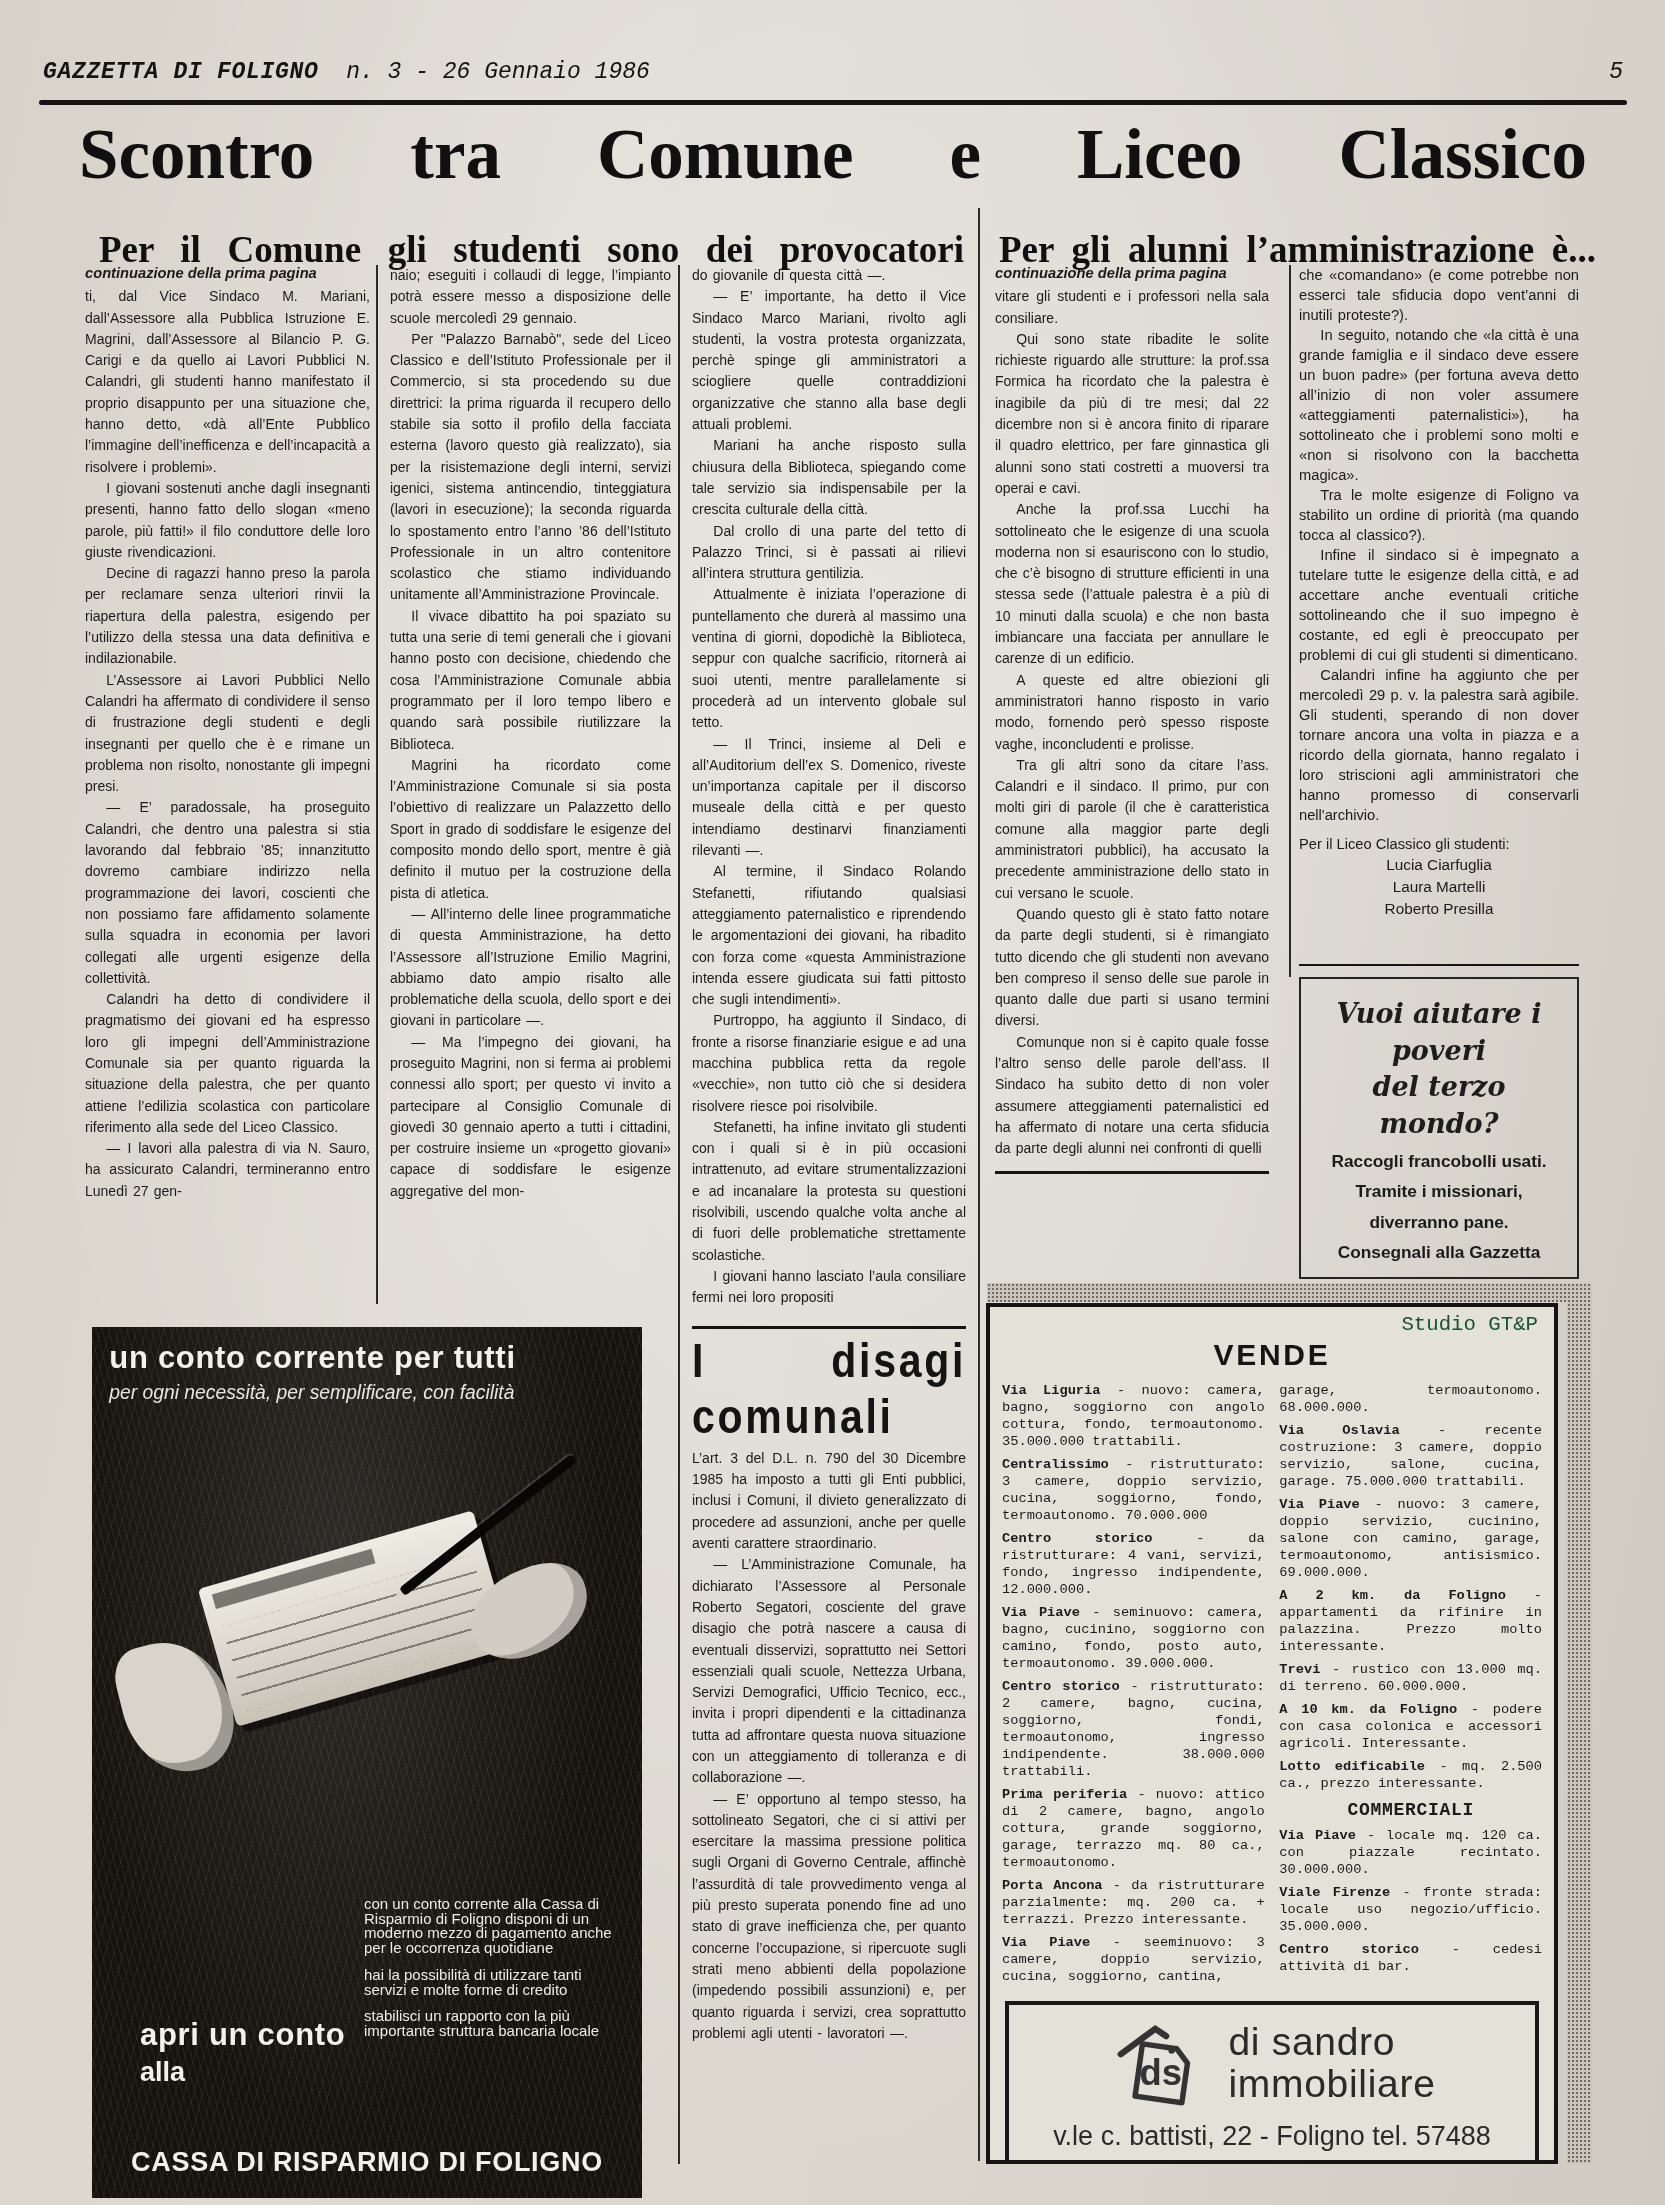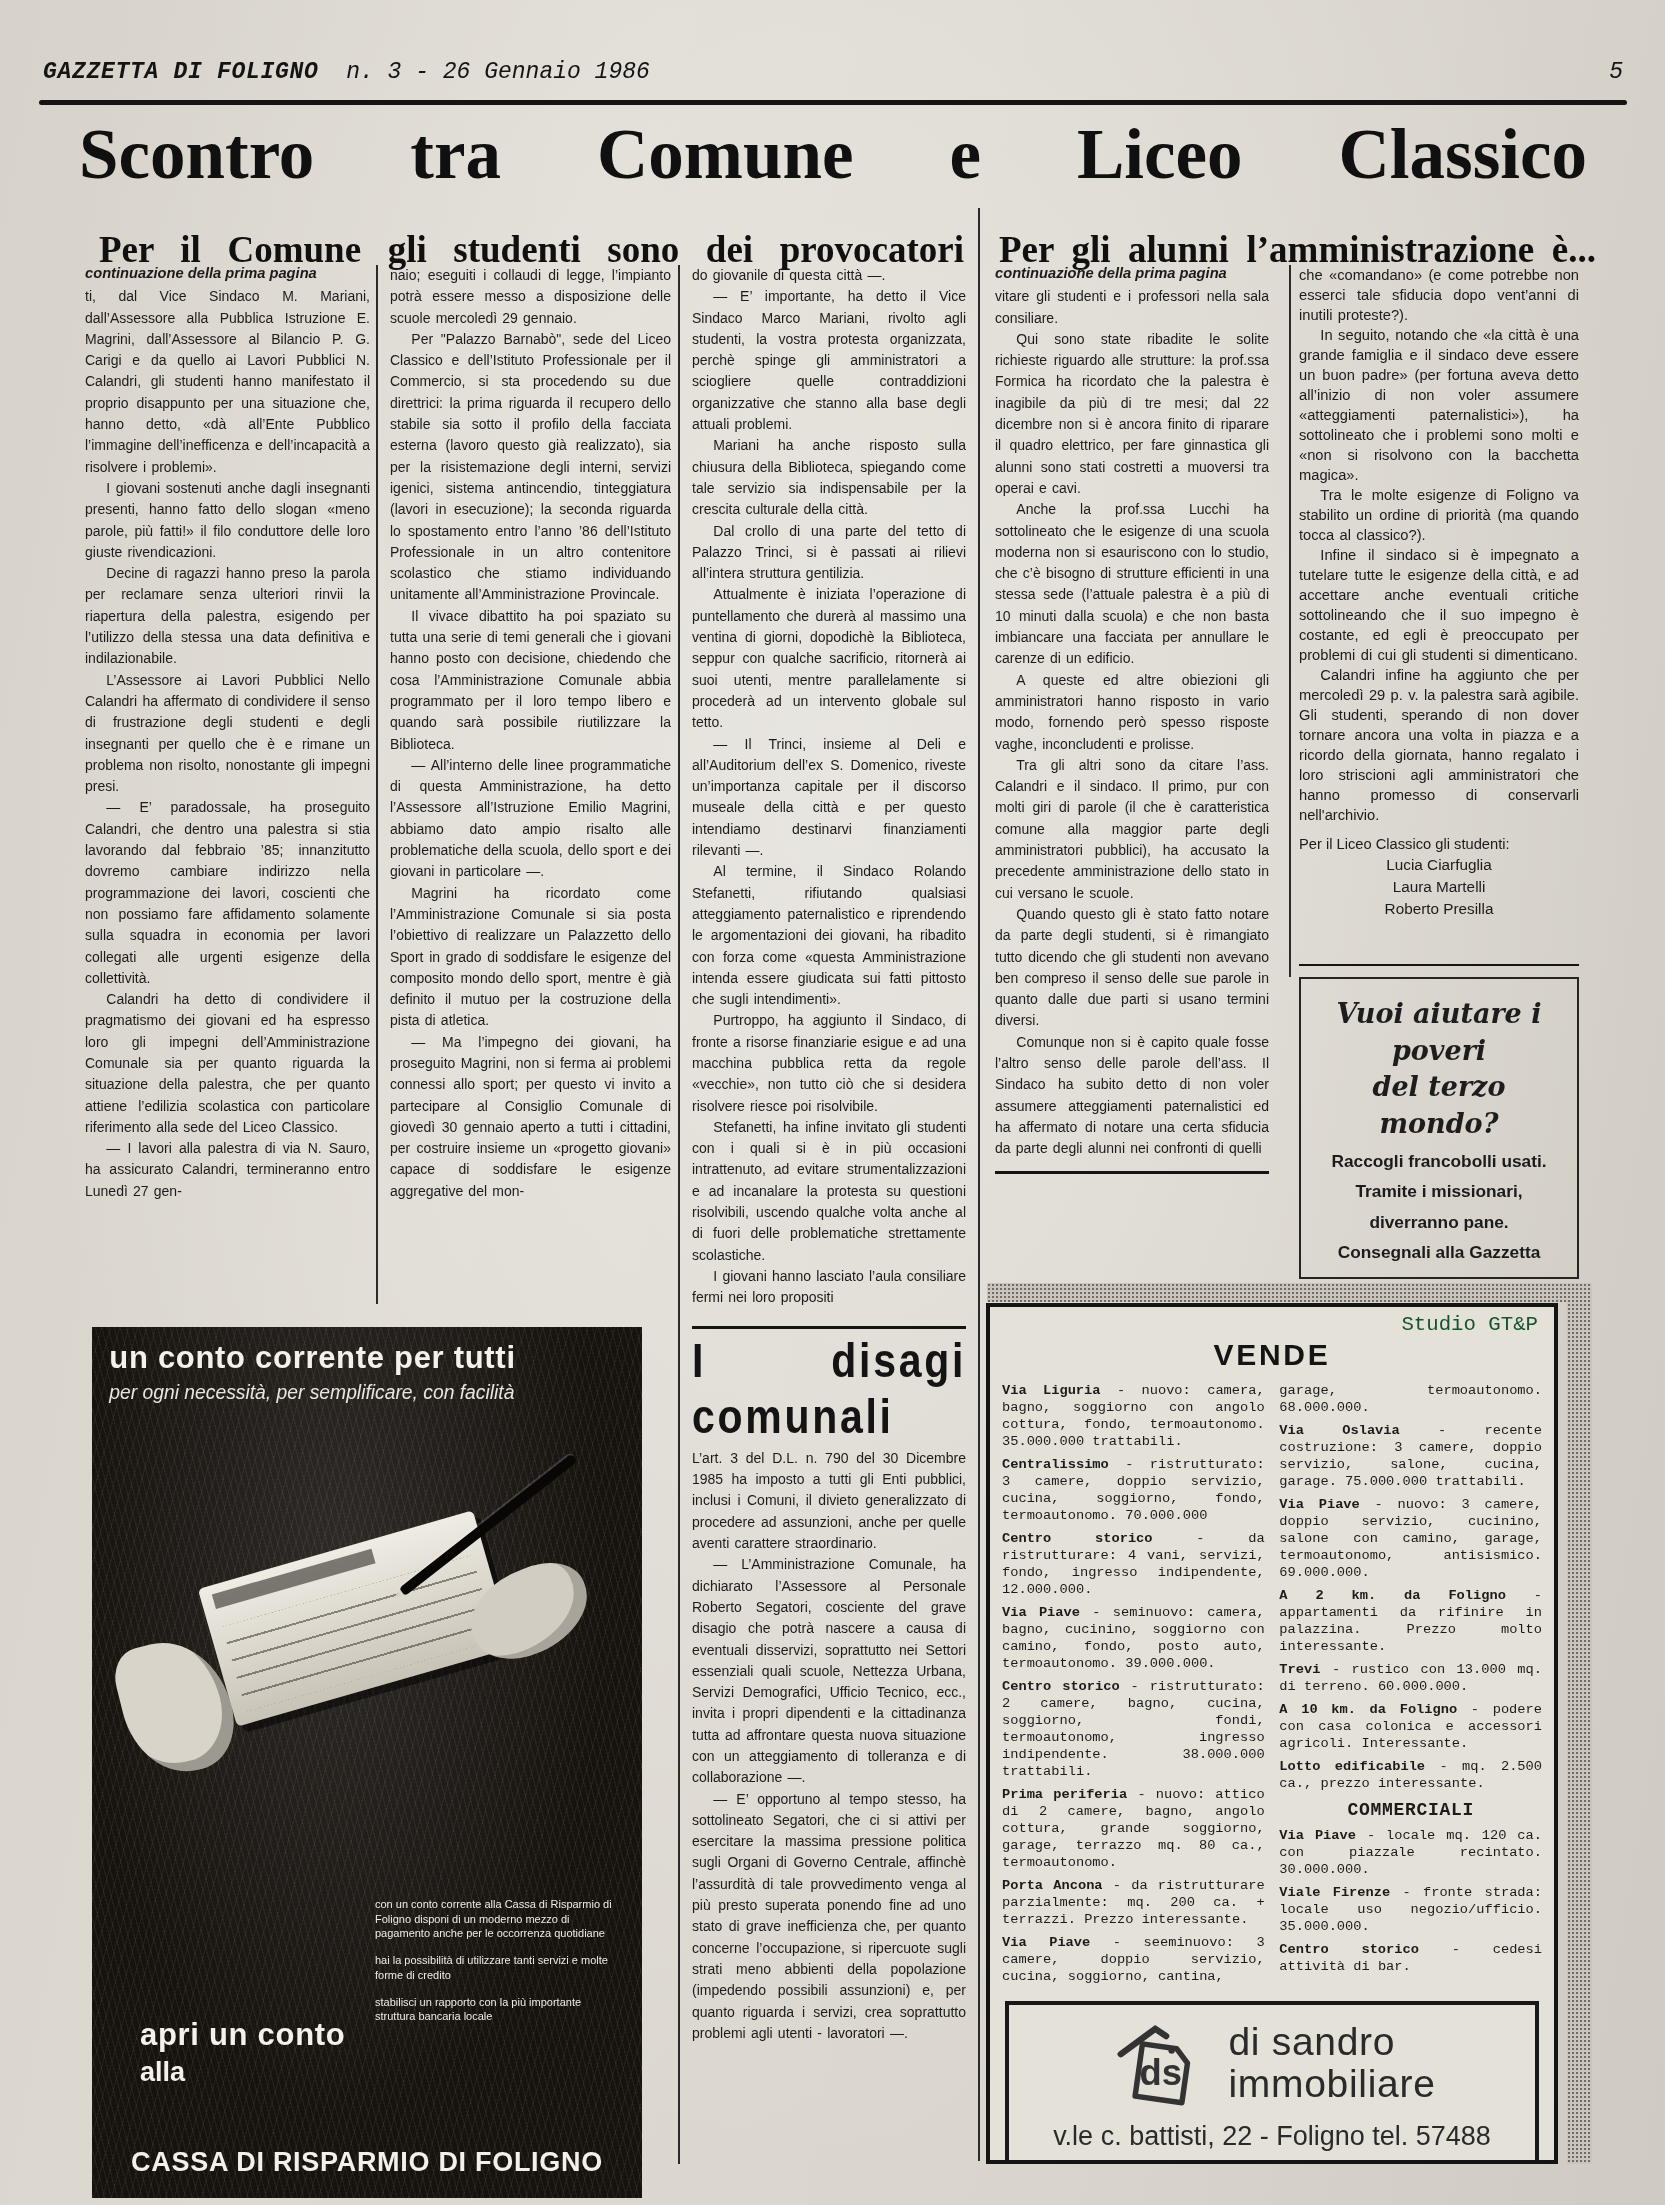--- a/index.html
+++ b/index.html
@@ -106,21 +106,21 @@
   .cheque::before { content:""; position:absolute; left:13.3px; right:13.3px; top:43px; bottom:12px;
     background:repeating-linear-gradient(transparent 0 16px, rgba(60,58,50,.55) 16px 18px); }
   .cheque::after { content:""; position:absolute; left:12px; top:9.3px; width:58%; height:14.7px; background:rgba(45,43,38,.6); }
   .pen { position:absolute; left:286px; top:100px; width:220px; height:10px; background:#080706;
     border-radius:5.3px; transform:rotate(142deg); box-shadow:0 2px 0 rgba(255,255,255,.15); }
   .pen::after { content:""; position:absolute; right:-10.7px; top:2px; border-left:12px solid #d9d4c9;
     border-top:3.3px solid transparent; border-bottom:3.3px solid transparent; }
   .hand { position:absolute; left:376px; top:150px; width:123px; height:83px; background:#d2cdc2;
     border-radius:52% 42% 56% 46%; transform:rotate(-24deg); box-shadow:inset -10.7px -8px 0 rgba(0,0,0,.2); }
   .bank-bullets { position:absolute; left:272px; top:570px; width:261px; color:#eeece4; }
-  .bank-bullets p { margin:0 11px 12px; font-size:11px; line-height:14.7px; }
+  .bank-bullets p { margin:0 0 12px; font-size:15px; line-height:14.7px; }
   .bank-cta { position:absolute; left:48px; top:690px; color:#f3f1ea; font-weight:800; }
   .cta1 { font-size:31px; letter-spacing:0.7px; }
   .cta2 { font-size:27px; margin-top:4px; }
   .bank-name { position:absolute; left:0; right:0; bottom:20px; text-align:center;
     color:#f2f0e9; font-weight:800; font-size:27px; letter-spacing:0.7px; }
 </style>
 </head>
 <body>
 
 <div class="page">
@@ -160,22 +160,22 @@
         <p>Calandri ha detto di condividere il pragmatismo dei giovani ed ha espresso loro gli impegni dell’Amministrazione Comunale sia per quanto riguarda la situazione della palestra, che per quanto attiene l’edilizia scolastica con particolare riferimento alla sede del Liceo Classico.</p>
         <p>— I lavori alla palestra di via N. Sauro, ha assicurato Calandri, termineranno entro Lunedì 27 gen-</p>
       </div>
   </div>
 
   <div class="colwrap cw2">
     <div class="coltext">
         <p>naio; eseguiti i collaudi di legge, l’impianto potrà essere messo a disposizione delle scuole mercoledì 29 gennaio.</p>
         <p>Per "Palazzo Barnabò", sede del Liceo Classico e dell’Istituto Professionale per il Commercio, si sta procedendo su due direttrici: la prima riguarda il recupero dello stabile sia sotto il profilo della facciata esterna (lavoro questo già realizzato), sia per la risistemazione degli interni, servizi igenici, sistema antincendio, tinteggiatura (lavori in esecuzione); la seconda riguarda lo spostamento entro l’anno ’86 dell’Istituto Professionale in un altro contenitore scolastico che stiamo individuando unitamente all’Amministrazione Provincale.</p>
         <p>Il vivace dibattito ha poi spaziato su tutta una serie di temi generali che i giovani hanno posto con decisione, chiedendo che cosa l’Amministrazione Comunale abbia programmato per il loro tempo libero e quando sarà possibile riutilizzare la Biblioteca.</p>
+        <p>Magrini ha ricordato come l’Amministrazione Comunale si sia posta l’obiettivo di realizzare un Palazzetto dello Sport in grado di soddisfare le esigenze del composito mondo dello sport, mentre è già definito il mutuo per la costruzione della pista di atletica.</p>
         <p>— All’interno delle linee programmatiche di questa Amministrazione, ha detto l’Assessore all’Istruzione Emilio Magrini, abbiamo dato ampio risalto alle problematiche della scuola, dello sport e dei giovani in particolare —.</p>
-        <p>Magrini ha ricordato come l’Amministrazione Comunale si sia posta l’obiettivo di realizzare un Palazzetto dello Sport in grado di soddisfare le esigenze del composito mondo dello sport, mentre è già definito il mutuo per la costruzione della pista di atletica.</p>
         <p>— Ma l’impegno dei giovani, ha proseguito Magrini, non si ferma ai problemi connessi allo sport; per questo vi invito a partecipare al Consiglio Comunale di giovedì 30 gennaio aperto a tutti i cittadini, per costruire insieme un «progetto giovani» capace di soddisfare le esigenze aggregative del mon-</p>
       </div>
   </div>
 
   <div class="colwrap cw3">
     <div class="coltext">
         <p>do giovanile di questa città —.</p>
         <p>— E’ importante, ha detto il Vice Sindaco Marco Mariani, rivolto agli studenti, la vostra protesta organizzata, perchè spinge gli amministratori a sciogliere quelle contraddizioni organizzative che stanno alla base degli attuali problemi.</p>
         <p>Mariani ha anche risposto sulla chiusura della Biblioteca, spiegando come tale servizio sia indispensabile per la crescita culturale della città.</p>
         <p>Dal crollo di una parte del tetto di Palazzo Trinci, si è passati ai rilievi all’intera struttura gentilizia.</p>

